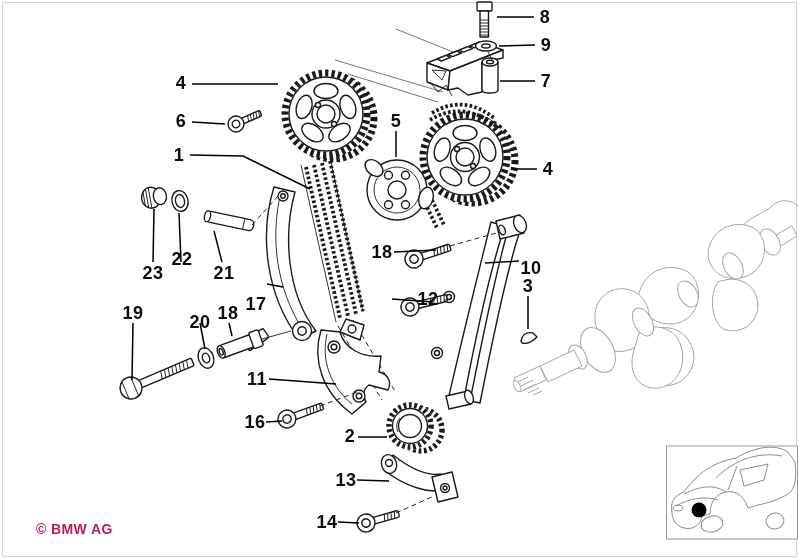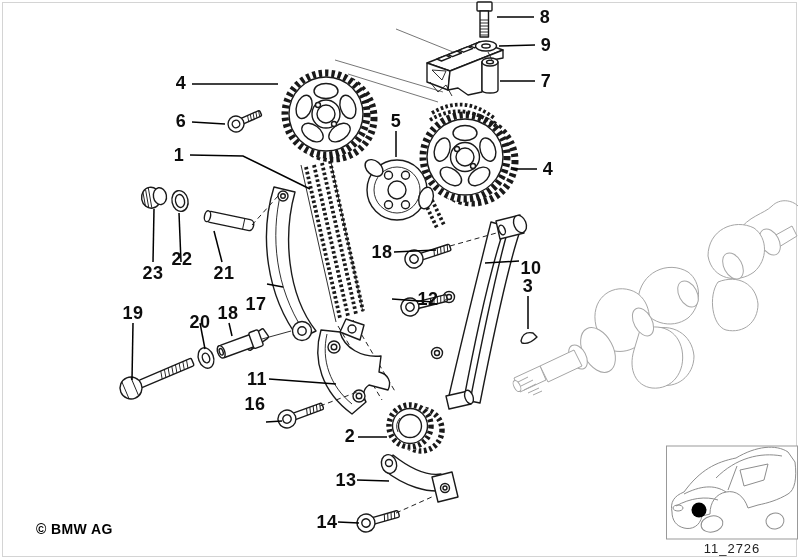--- a/index.html
+++ b/index.html
@@ -14,21 +14,21 @@
   .mask{fill:#fff;stroke:none;}
   .chain{fill:none;stroke:#1a1a1a;stroke-width:3.8;stroke-dasharray:2.6 2.3;}
   .dash{fill:none;stroke:#222;stroke-width:1;stroke-dasharray:5 3.5;}
   .run{fill:none;stroke:#666;stroke-width:0.9;}
   .crank{fill:#fff;stroke:#a6a6a6;stroke-width:1;}
   .crankl{fill:none;stroke:#a6a6a6;stroke-width:1;}
   .car{fill:none;stroke:#8d8d8d;stroke-width:1;}
   .leader{fill:none;stroke:#000;stroke-width:1.5;}
   .callout{position:absolute;transform:translate(-50%,-50%);font-size:18px;font-weight:700;
            color:#0d0d0d;line-height:1;letter-spacing:0.5px;cursor:default;}
-  #copyright{position:absolute;left:36px;top:521px;font-size:14px;font-weight:600;color:#000000;
+  #copyright{position:absolute;left:36px;top:521px;font-size:14px;font-weight:600;color:#be185d;
              letter-spacing:0.4px;}
   #diagram-code{position:absolute;left:664px;top:541px;width:136px;text-align:center;
                 font-size:13px;color:#222;letter-spacing:1px;}
 </style>
 </head>
 <body>
 
 <div id="page">
   <div id="frame"></div>
 
@@ -334,21 +334,20 @@
       <div class="callout" style="left: 224px; top: 273px;">21</div>
       <div class="callout" style="left: 256px; top: 284px; margin-top: 20px;">17</div>
       <div class="callout" style="left: 382px; top: 252px;">18</div>
       <div class="callout" style="left: 531px; top: 268px;">10</div>
       <div class="callout" style="left: 380px; top: 299px; margin-left: 48px;">12</div>
       <div class="callout" style="left: 528px; top: 286px;">3</div>
       <div class="callout" style="left: 133px; top: 313px;">19</div>
       <div class="callout" style="left: 200px; top: 322px;">20</div>
       <div class="callout" style="left: 228px; top: 313px;">18</div>
       <div class="callout" style="left: 257px; top: 379px;">11</div>
-      <div class="callout" style="left: 255px; top: 404px;">16</div>
+      <div class="callout" style="left: 255px; top: 422px;">16</div>
       <div class="callout" style="left: 350px; top: 436px;">2</div>
       <div class="callout" style="left: 346px; top: 480px;">13</div>
       <div class="callout" style="left: 327px; top: 522px; text-align: center;">14</div>
     </div>
 
   <div id="copyright">© BMW AG</div>
-  <div id="diagram-code">11_2726</div>
 </div>
 
 </body></html>

